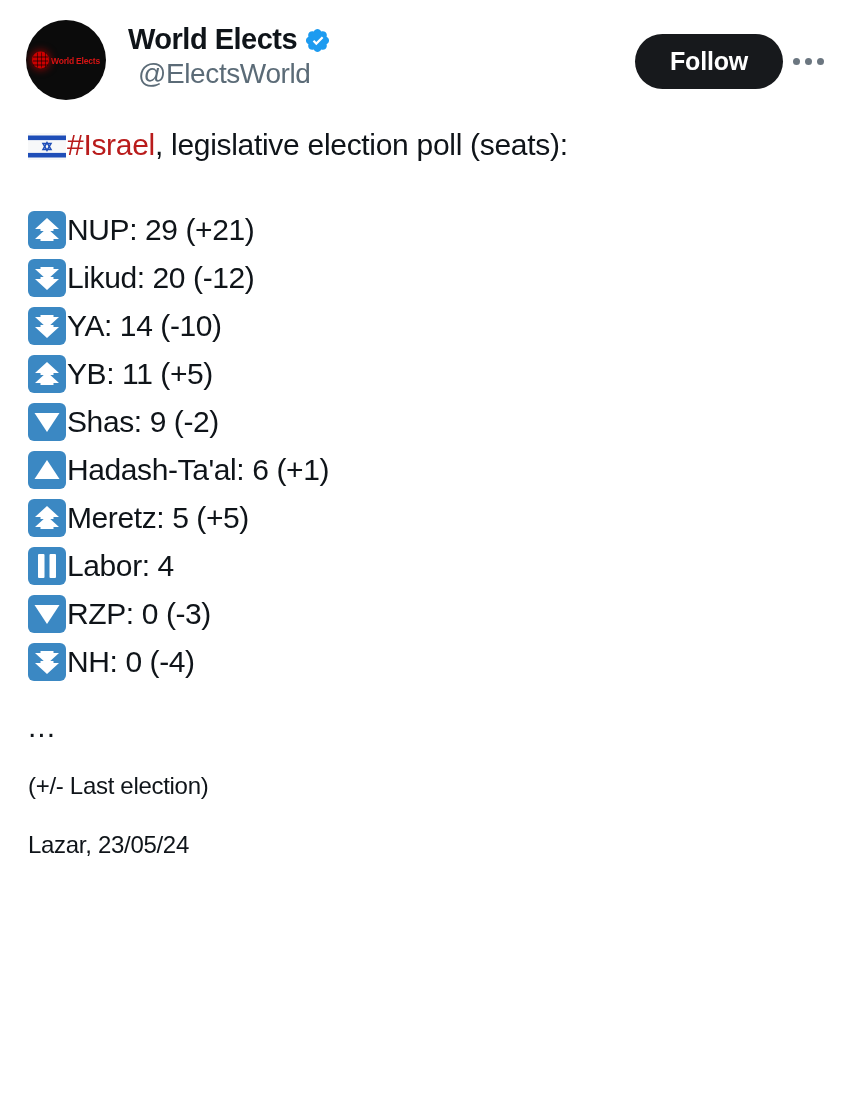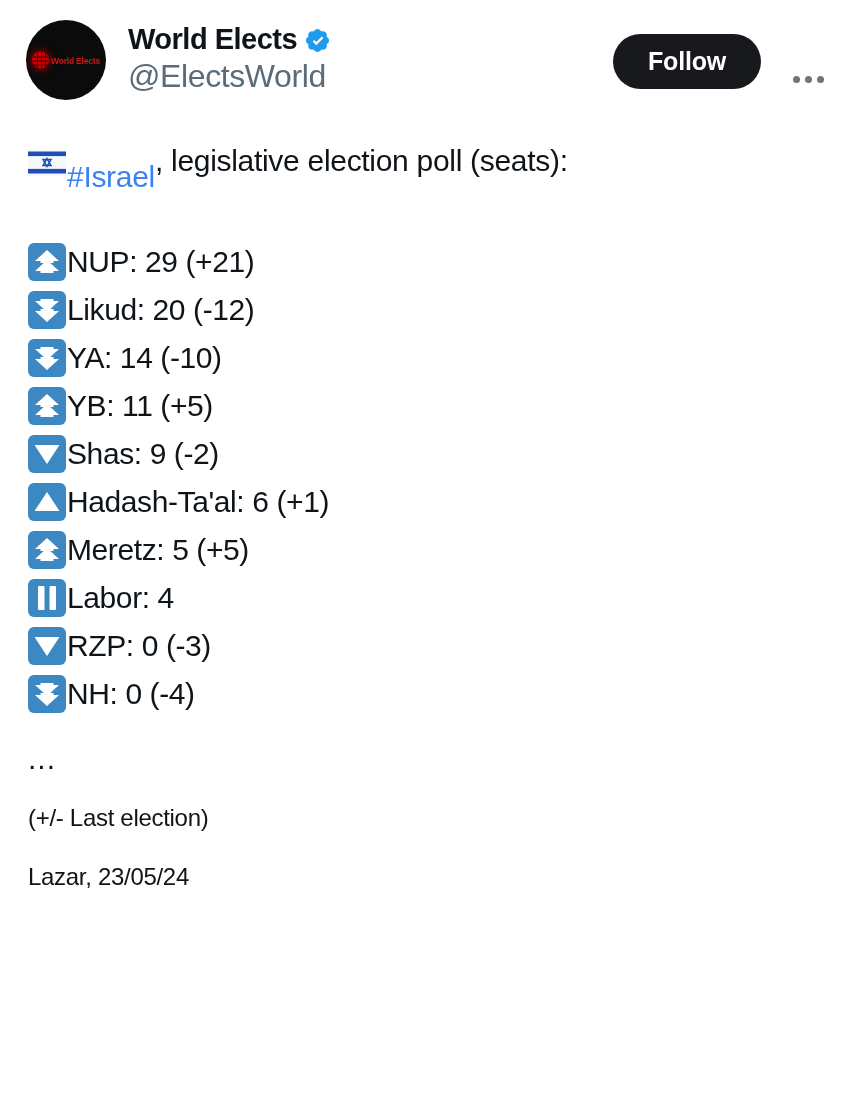--- a/index.html
+++ b/index.html
@@ -98,31 +98,32 @@
     line-height: 1.05;
   }
   .verified {
     width: 27px;
     height: 27px;
     flex: 0 0 27px;
     display: block;
     margin-top: 3px;
   }
   .handle {
-    font-size: 32px;
+    font-size: 28px;
     color: #5b6b77;
     letter-spacing: -0.4px;
     margin-top: 5px;
     line-height: 1.1;
+    margin-left: 10px;
   }
 
   .header-actions {
     display: flex;
-    align-items: flex-end;
-    gap: 30px;
+    align-items: center;
+    gap: 8px;
     padding-top: 16px;
     flex: 0 0 auto;
   }
   .follow-btn {
     background: #17191c;
     color: #ffffff;
     font-size: 25px;
     font-weight: bold;
     letter-spacing: -0.2px;
     border: none;
@@ -153,21 +154,21 @@
     font-size: 30px;
     line-height: 1.28;
     letter-spacing: -0.3px;
     color: #0f1419;
   }
   .headline {
     display: flex;
     align-items: center;
     white-space: nowrap;
   }
-  .hashtag { color: #3b82f6; margin-top: 32px; }
+  .hashtag { color: #b91c1c; }
 
   .spacer-lg { height: 42px; }
   .spacer-md { height: 30px; }
   .spacer-sm { height: 22px; }
 
   .poll-list {
     display: block;
   }
   .poll-row {
     display: flex;

